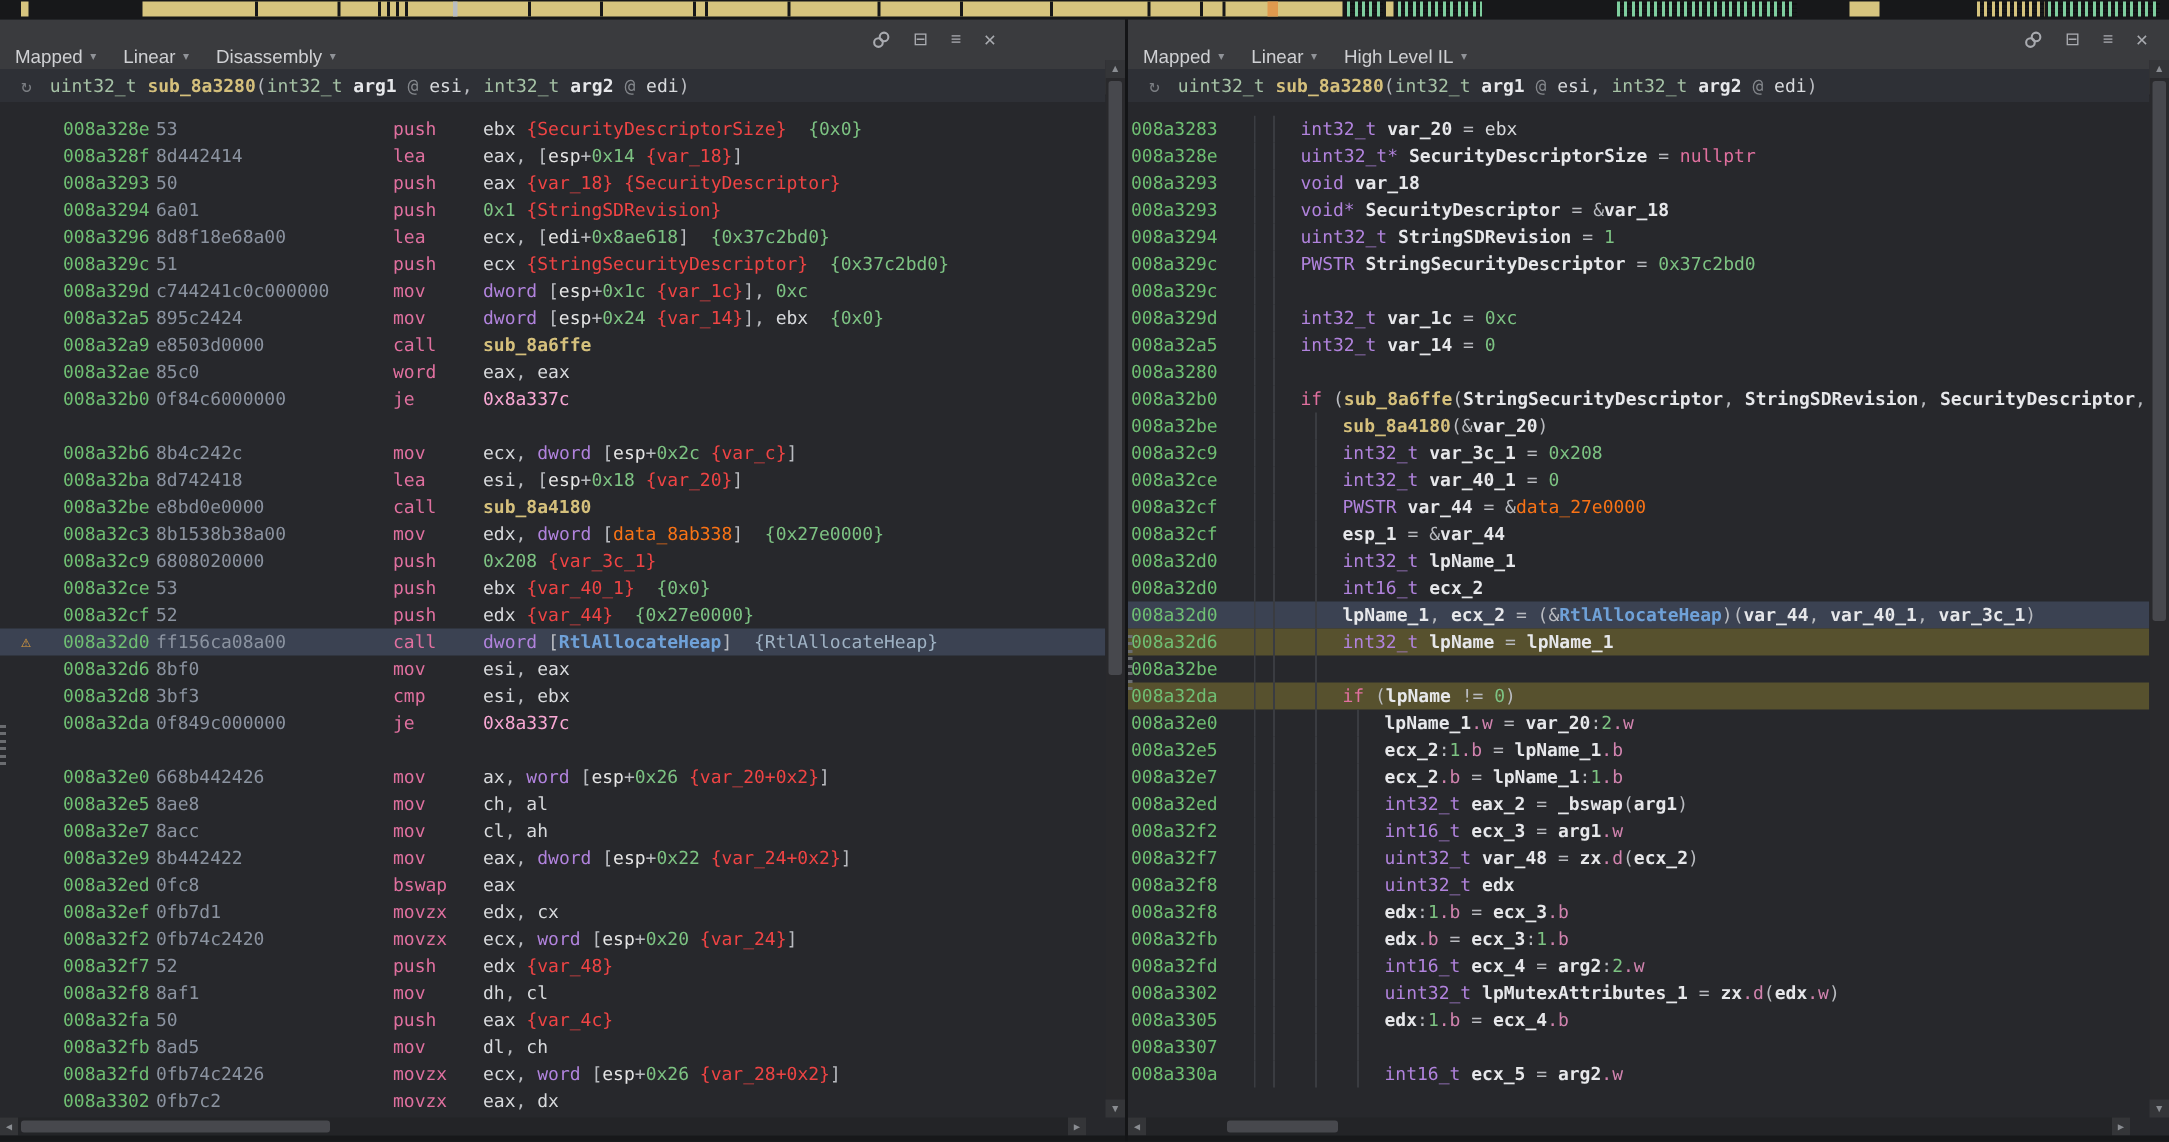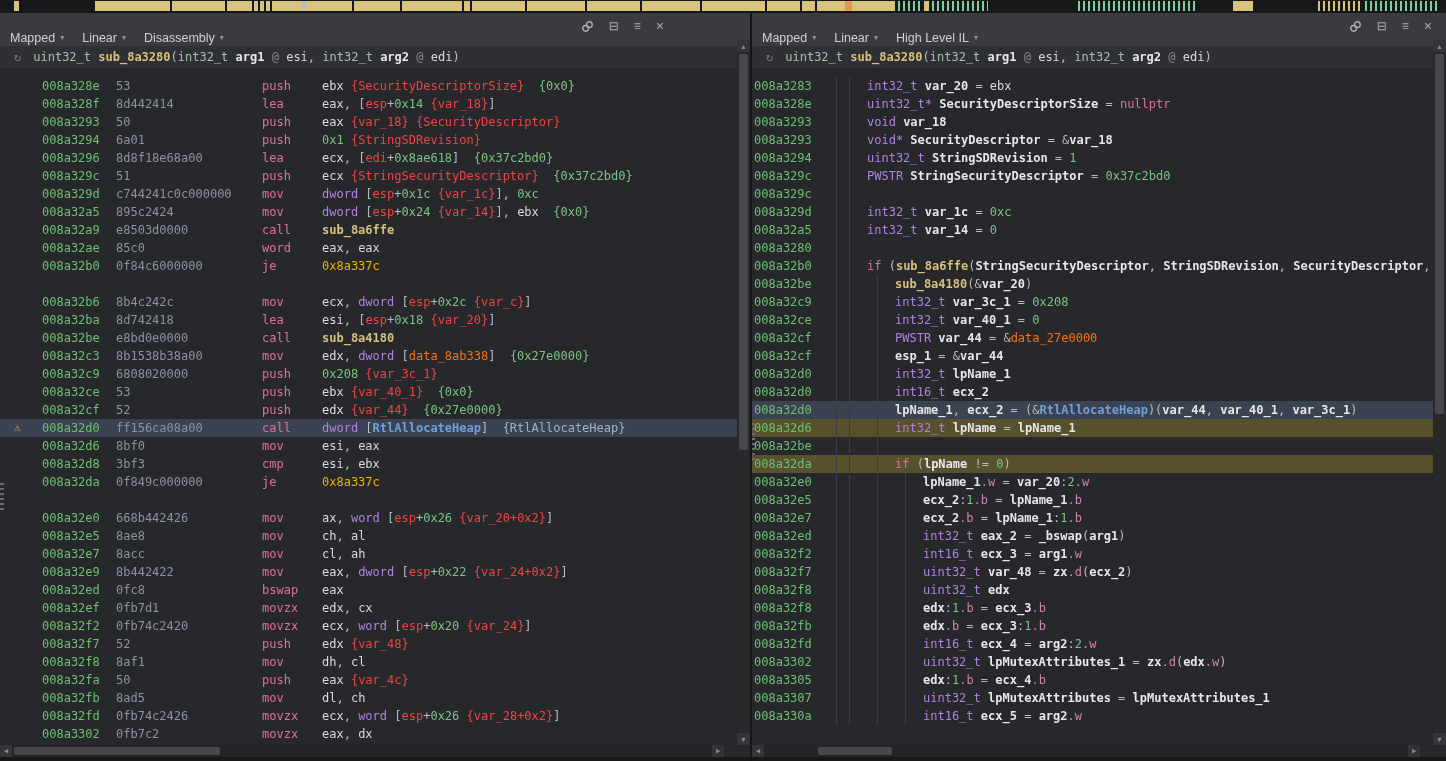--- a/index.html
+++ b/index.html
@@ -28,38 +28,38 @@
   .pbody{position:absolute;left:0;right:13px;top:27px;bottom:0;overflow:hidden;
          font-family:"DejaVu Sans Mono",monospace;font-size:12px;line-height:18px;}
   .sig{position:absolute;left:0;right:0;top:6px;height:22px;background:#2e3036;
        display:flex;align-items:center;white-space:pre;}
   .sig .re{color:#7a7d82;font-size:12px;margin:0 12px 0 14px;}
   .rows{position:absolute;left:0;right:0;top:37px;bottom:14px;overflow:hidden;}
   
   .lrow{position:relative;height:18px;white-space:pre;}
   .lrow .warn{position:absolute;left:14px;color:#e8a33d;font-size:11px;}
   .lrow .col-a{position:absolute;left:42px;}
-  .lrow .col-b{position:absolute;left:116px;}
+  .lrow .col-b{position:absolute;left:104px;}
   .lrow .col-m{position:absolute;left:262px;}
   .lrow .col-o{position:absolute;left:322px;}
   
   .rrow{display:flex;height:18px;white-space:pre;align-items:stretch;}
   .raddr{flex:0 0 78px;border-right:1px solid #3b3d42;overflow:hidden;padding-left:6px;color:#6fbf73;}
   .raddr span{display:inline-block;margin-left:-4px;}
   .guide{flex:0 0 28px;background:linear-gradient(90deg,transparent 12px,#3a3c41 12px,#3a3c41 13px,transparent 13px);}
   .rtext{padding-left:2px;}
   
   .hl-sel{background:#3b4252;}
   .hl-act{background:#57512e;}
   
   .tk-ad{color:#6fbf73}.tk-by{color:#8b93a0}.tk-k{color:#e0709f}.tk-r{color:#d8dadd}
   .tk-w{color:#e6e7ea;font-weight:bold}.tk-n{color:#7dc383}.tk-v{color:#ef4444}
-  .tk-t{color:#b183dd}.tk-f{color:#d5c07c;font-weight:bold}.tk-cr{color:#eab308}
+  .tk-t{color:#b183dd}.tk-f{color:#d5c07c;font-weight:bold}.tk-cr{color:#f9a8d4}
   .tk-d{color:#f97316}.tk-i{color:#6fa1d8;font-weight:bold}.tk-s{color:#9fb2c4}
-  .tk-p{color:#b9bbc0}.tk-e{color:#ef4444}.tk-sg{color:#a6c2a6}.tk-at{color:#83868b}
+  .tk-p{color:#b9bbc0}.tk-e{color:#e5e5e5}.tk-sg{color:#a6c2a6}.tk-at{color:#83868b}
   .tk-sx{color:#d083ae}
   
   .vscroll{position:absolute;right:0;top:27px;bottom:16px;width:13px;background:#29292c;}
   .vscroll .arr{position:absolute;left:0;width:13px;height:12px;color:#8a8d92;font-size:7px;
                 display:flex;align-items:center;justify-content:center;background:#343538;}
   .vscroll .arr.up{top:0}.vscroll .arr.dn{bottom:0}
   .vthumb{position:absolute;left:2px;width:9px;background:#47484d;border-radius:2px;}
   .hscroll{position:absolute;left:0;right:13px;bottom:4px;height:12px;background:#232427;}
   .hscroll .arr{position:absolute;top:0;width:12px;height:12px;color:#8a8d92;font-size:7px;
                 display:flex;align-items:center;justify-content:center;background:#343538;}
@@ -260,21 +260,21 @@
             <div class="rrow"><span class="raddr"><span>008a32e7</span></span><span class="guide"></span><span class="guide"></span><span class="guide"></span><span class="rtext"><span class="tk-w">ecx_2</span><span class="tk-sx">.b</span><span class="tk-p"> = </span><span class="tk-w">lpName_1</span><span class="tk-p">:</span><span class="tk-n">1</span><span class="tk-sx">.b</span></span></div>
             <div class="rrow"><span class="raddr"><span>008a32ed</span></span><span class="guide"></span><span class="guide"></span><span class="guide"></span><span class="rtext"><span class="tk-t">int32_t</span><span class="tk-p"> </span><span class="tk-w">eax_2</span><span class="tk-p"> = </span><span class="tk-w">_bswap</span><span class="tk-p">(</span><span class="tk-w">arg1</span><span class="tk-p">)</span></span></div>
             <div class="rrow"><span class="raddr"><span>008a32f2</span></span><span class="guide"></span><span class="guide"></span><span class="guide"></span><span class="rtext"><span class="tk-t">int16_t</span><span class="tk-p"> </span><span class="tk-w">ecx_3</span><span class="tk-p"> = </span><span class="tk-w">arg1</span><span class="tk-sx">.w</span></span></div>
             <div class="rrow"><span class="raddr"><span>008a32f7</span></span><span class="guide"></span><span class="guide"></span><span class="guide"></span><span class="rtext"><span class="tk-t">uint32_t</span><span class="tk-p"> </span><span class="tk-w">var_48</span><span class="tk-p"> = </span><span class="tk-w">zx</span><span class="tk-sx">.d</span><span class="tk-p">(</span><span class="tk-w">ecx_2</span><span class="tk-p">)</span></span></div>
             <div class="rrow"><span class="raddr"><span>008a32f8</span></span><span class="guide"></span><span class="guide"></span><span class="guide"></span><span class="rtext"><span class="tk-t">uint32_t</span><span class="tk-p"> </span><span class="tk-w">edx</span></span></div>
             <div class="rrow"><span class="raddr"><span>008a32f8</span></span><span class="guide"></span><span class="guide"></span><span class="guide"></span><span class="rtext"><span class="tk-w">edx</span><span class="tk-p">:</span><span class="tk-n">1</span><span class="tk-sx">.b</span><span class="tk-p"> = </span><span class="tk-w">ecx_3</span><span class="tk-sx">.b</span></span></div>
             <div class="rrow"><span class="raddr"><span>008a32fb</span></span><span class="guide"></span><span class="guide"></span><span class="guide"></span><span class="rtext"><span class="tk-w">edx</span><span class="tk-sx">.b</span><span class="tk-p"> = </span><span class="tk-w">ecx_3</span><span class="tk-p">:</span><span class="tk-n">1</span><span class="tk-sx">.b</span></span></div>
             <div class="rrow"><span class="raddr"><span>008a32fd</span></span><span class="guide"></span><span class="guide"></span><span class="guide"></span><span class="rtext"><span class="tk-t">int16_t</span><span class="tk-p"> </span><span class="tk-w">ecx_4</span><span class="tk-p"> = </span><span class="tk-w">arg2</span><span class="tk-p">:</span><span class="tk-n">2</span><span class="tk-sx">.w</span></span></div>
             <div class="rrow"><span class="raddr"><span>008a3302</span></span><span class="guide"></span><span class="guide"></span><span class="guide"></span><span class="rtext"><span class="tk-t">uint32_t</span><span class="tk-p"> </span><span class="tk-w">lpMutexAttributes_1</span><span class="tk-p"> = </span><span class="tk-w">zx</span><span class="tk-sx">.d</span><span class="tk-p">(</span><span class="tk-w">edx</span><span class="tk-sx">.w</span><span class="tk-p">)</span></span></div>
             <div class="rrow"><span class="raddr"><span>008a3305</span></span><span class="guide"></span><span class="guide"></span><span class="guide"></span><span class="rtext"><span class="tk-w">edx</span><span class="tk-p">:</span><span class="tk-n">1</span><span class="tk-sx">.b</span><span class="tk-p"> = </span><span class="tk-w">ecx_4</span><span class="tk-sx">.b</span></span></div>
-            <div class="rrow"><span class="raddr"><span>008a3307</span></span><span class="guide"></span><span class="guide"></span><span class="guide"></span><span class="rtext"><span class="tk-t">uint32_t</span><span class="tk-p"> </span><span class="tk-w">lpMutexAttributes</span><span class="tk-p"> = </span><span class="tk-w">lpMutexAttributes_1</span></span></div>
+            <div class="rrow"><span class="raddr"><span>008a3307</span></span><span class="guide"></span><span class="guide"></span><span class="guide"></span></div>
             <div class="rrow"><span class="raddr"><span>008a330a</span></span><span class="guide"></span><span class="guide"></span><span class="guide"></span><span class="rtext"><span class="tk-t">int16_t</span><span class="tk-p"> </span><span class="tk-w">ecx_5</span><span class="tk-p"> = </span><span class="tk-w">arg2</span><span class="tk-sx">.w</span></span></div>
           </div>
         <div class="hscroll">
           <span class="arr lt">◀</span>
           <span class="hthumb" style="left:66px;width:74px;"></span>
           <span class="arr rt">▶</span>
         </div>
       </div>
       <div class="vscroll">
         <span class="arr up">▲</span>

